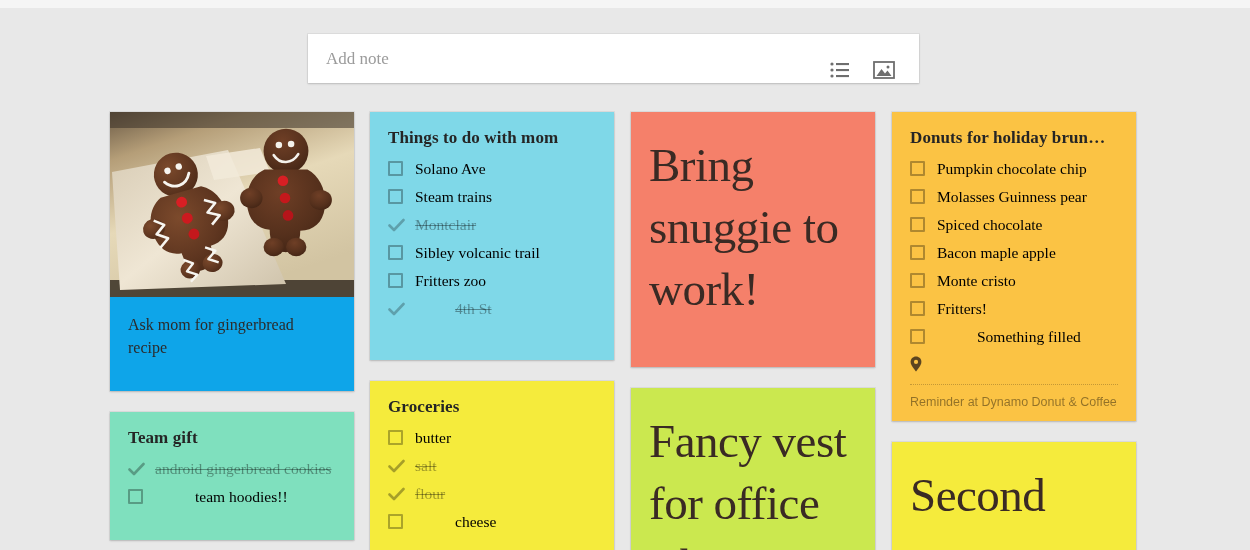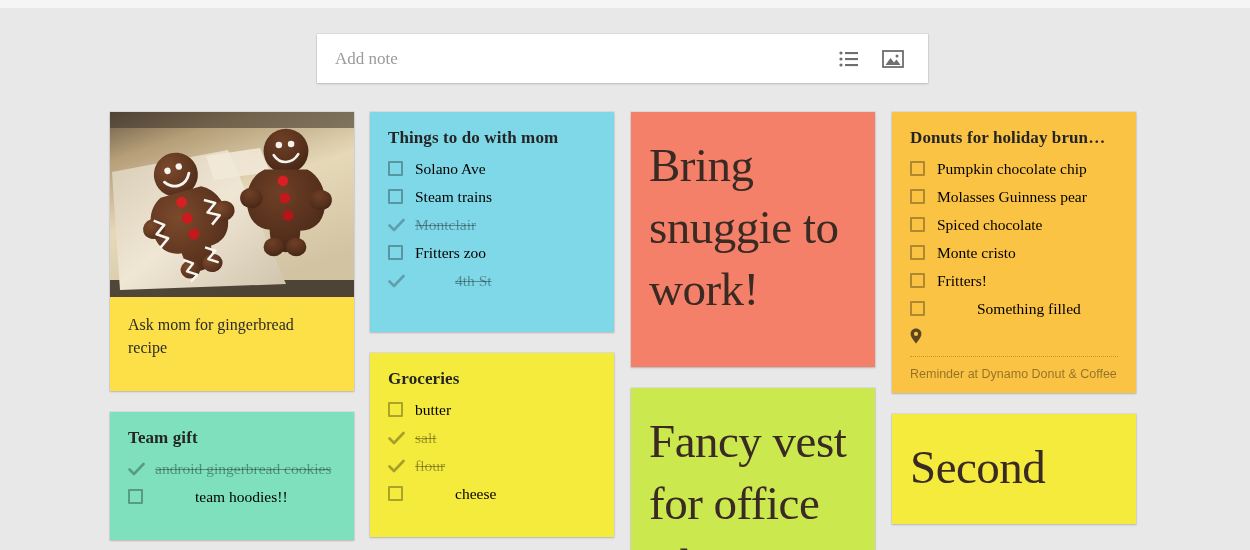--- a/index.html
+++ b/index.html
@@ -21,28 +21,28 @@
     position: absolute;
     top: 0; left: 0;
     width: 1250px;
     height: 8px;
     background: #f5f5f5;
   }
 
   
   .addnote-bar {
     position: absolute;
-    left: 317px;
+    left: 308px;
     top: 34px;
     width: 611px;
     height: 49px;
     background: #ffffff;
     box-shadow: 0 1px 2px rgba(0,0,0,0.16), 0 0 0 1px rgba(0,0,0,0.04);
     display: flex;
-    align-items: center;
+    align-items: flex-end;
   }
   .addnote-input {
     flex: 1 1 auto;
     border: none;
     outline: none;
     background: transparent;
     font-family: "Liberation Serif", "DejaVu Serif", serif;
     font-size: 17px;
     color: #3c3c3c;
     padding: 0 18px;
@@ -206,21 +206,21 @@
         <path d="M3.5 16 L8.5 9 L12 13.5 L14.5 10.5 L18.5 16 Z" fill="#6e6e6e"></path>
       </svg>
     </button>
   </div>
 </div>
 
 <div class="board">
 
   <div class="column col-1">
 
-    <div class="note" style="background:#fde047">
+    <div class="note" style="background:#0ea5e9">
       <div class="note-image">
         <svg width="244" height="185" viewBox="0 0 244 185">
           <defs>
             <linearGradient id="tablebg" x1="0" y1="0" x2="0.45" y2="1">
               <stop offset="0%" stop-color="#6b5a45"></stop>
               <stop offset="22%" stop-color="#b59e78"></stop>
               <stop offset="55%" stop-color="#e6d9b8"></stop>
               <stop offset="100%" stop-color="#d2c4a2"></stop>
             </linearGradient>
             <linearGradient id="parch" x1="0" y1="0" x2="1" y2="1">
@@ -334,20 +334,24 @@
           <li class="check-row done">
             <span class="cbox tick">
               <svg width="17" height="17" viewBox="0 0 17 17">
                 <path d="M1.5 8.5 L6 13 L15.5 3" stroke="rgba(0,0,0,0.26)" stroke-width="2.6" fill="none" stroke-linecap="round" stroke-linejoin="round"></path>
               </svg>
             </span>
             <span class="check-label">Montclair</span>
           </li>
           <li class="check-row">
             <span class="cbox"></span>
+            <span class="check-label">Sibley volcanic trail</span>
+          </li>
+          <li class="check-row">
+            <span class="cbox"></span>
             <span class="check-label">Fritters zoo</span>
           </li>
           <li class="check-row done">
             <span class="cbox tick">
               <svg width="17" height="17" viewBox="0 0 17 17">
                 <path d="M1.5 8.5 L6 13 L15.5 3" stroke="rgba(0,0,0,0.26)" stroke-width="2.6" fill="none" stroke-linecap="round" stroke-linejoin="round"></path>
               </svg>
             </span>
             <span class="check-label">4th St</span>
           </li>
@@ -412,20 +416,24 @@
           <li class="check-row">
             <span class="cbox"></span>
             <span class="check-label">Molasses Guinness pear</span>
           </li>
           <li class="check-row">
             <span class="cbox"></span>
             <span class="check-label">Spiced chocolate</span>
           </li>
           <li class="check-row">
             <span class="cbox"></span>
+            <span class="check-label">Bacon maple apple</span>
+          </li>
+          <li class="check-row">
+            <span class="cbox"></span>
             <span class="check-label">Monte cristo</span>
           </li>
           <li class="check-row">
             <span class="cbox"></span>
             <span class="check-label">Fritters!</span>
           </li>
           <li class="check-row">
             <span class="cbox"></span>
             <span class="check-label">Something filled</span>
           </li>

